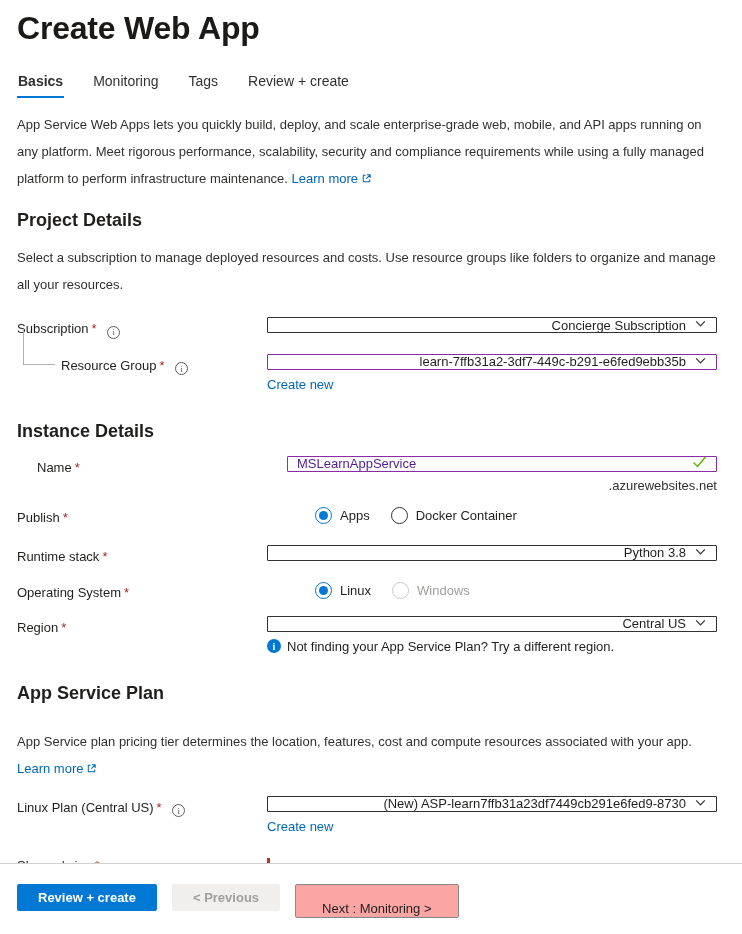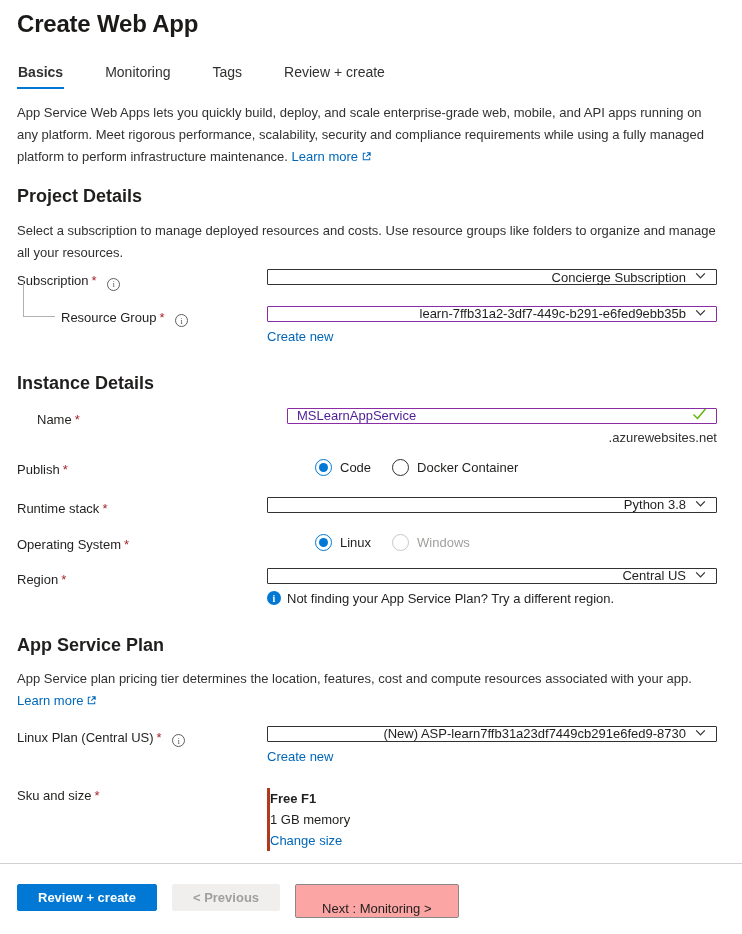--- a/index.html
+++ b/index.html
@@ -3,29 +3,29 @@
 <meta charset="utf-8">
 <style>
   * { box-sizing: border-box; margin: 0; padding: 0; }
   html, body { width: 742px; height: 934px; }
   body {
     font-family: "Liberation Sans", "DejaVu Sans", sans-serif;
     font-size: 13px; color: #201f1e; background: #ffffff;
     position: relative; overflow: hidden;
   }
   .content { padding: 10px 25px 0 17px; }
-  h1.page-title { font-size: 24px; font-weight: 700; color: #1b1a19; letter-spacing: -0.2px; }
-
-  
-  .tabs { display: flex; gap: 40px; margin-top: 22px; }
+  h1.page-title { font-size: 32px; font-weight: 700; color: #1b1a19; letter-spacing: -0.2px; }
+
+  
+  .tabs { display: flex; gap: 28px; margin-top: 22px; }
   .tab { font-size: 14px; color: #323130; padding: 4px 1px 7px; cursor: pointer; border-bottom: 2.5px solid transparent; }
   .tab.active { font-weight: 700; border-bottom-color: #0078d4; }
 
   
-  .intro, .section-desc { margin-top: 13px; line-height: 22px; color: #323130; max-width: 706px; }
+  .intro, .section-desc { margin-top: 13px; line-height: 27px; color: #323130; max-width: 706px; }
   a.link { color: #0067b8; text-decoration: none; cursor: pointer; }
   .ext-icon { display: inline-block; vertical-align: -1px; margin-left: 3px; }
   .section-heading { font-size: 18px; font-weight: 700; color: #201f1e; margin-top: 17px; }
   .section-heading.spaced { margin-top: 29px; }
 
   
   .form-row { display: grid; grid-template-columns: 250px 1fr; margin-top: 17px; align-items: start; }
   .form-row.center { align-items: center; gap: 48px; }
   .field-label { padding-top: 4px; color: #201f1e; }
   .req { color: #a4262c; margin-left: 3px; }
@@ -100,21 +100,21 @@
   <p class="intro"><span>App Service Web Apps lets you quickly build, deploy, and scale enterprise-grade web, mobile, and API apps running on any platform. Meet rigorous performance, scalability, security and compliance requirements while using a fully managed platform to perform infrastructure maintenance.</span>
     <a class="link"><span>Learn more</span><span class="ext-icon"><svg width="11" height="11" viewBox="0 0 12 12">
             <path d="M5 2.5 H2.5 V9.5 H9.5 V7" fill="none" stroke="#0067b8" stroke-width="1.1"></path>
             <path d="M6.5 2 H10 V5.5 M10 2 L5.8 6.2" fill="none" stroke="#0067b8" stroke-width="1.1"></path>
           </svg></span></a>
   </p>
 
   <div class="section-heading">Project Details</div>
   <p class="section-desc">Select a subscription to manage deployed resources and costs. Use resource groups like folders to organize and manage all your resources.</p>
 
-  <div class="form-row" style="margin-top:5px;">
+  <div class="form-row" style="margin-top:19px;">
     <div class="field-label">
       <span>Subscription</span><span class="req">*</span>
       <span class="info-icon">i</span>
     </div>
     <div class="select">
       <span class="select-value">Concierge Subscription</span>
       <span class="chevron"><svg width="13" height="13" viewBox="0 0 12 12">
             <path d="M2 4 L6 8.2 L10 4" fill="none" stroke="#323130" stroke-width="1.1"></path>
           </svg></span>
     </div>
@@ -154,21 +154,21 @@
     </div>
   </div>
 
   <div class="form-row center" style="margin-top:13px;">
     <div class="field-label">
       <span>Publish</span><span class="req">*</span>
     </div>
     <div class="radio-group">
       <div class="radio-opt">
         <span class="radio on"></span>
-        <span class="opt-label">Code</span>
+        <span class="opt-label">Apps</span>
       </div>
       <div class="radio-opt">
         <span class="radio"></span>
         <span class="opt-label">Docker Container</span>
       </div>
     </div>
   </div>
 
   <div class="form-row" style="margin-top:20px;">
     <div class="field-label">
@@ -210,21 +210,21 @@
             </svg></span>
       </div>
       <div class="info-note">
         <span class="info-filled">i</span>
         <span>Not finding your App Service Plan? Try a different region.</span>
       </div>
     </div>
   </div>
 
   <div class="section-heading spaced">App Service Plan</div>
-  <p class="section-desc" style="margin-top:12px;"><span>App Service plan pricing tier determines the location, features, cost and compute resources associated with your app.</span><br>
+  <p class="section-desc" style="margin-top:24px;"><span>App Service plan pricing tier determines the location, features, cost and compute resources associated with your app.</span><br>
     <a class="link"><span>Learn more</span><span class="ext-icon"><svg width="11" height="11" viewBox="0 0 12 12">
             <path d="M5 2.5 H2.5 V9.5 H9.5 V7" fill="none" stroke="#0067b8" stroke-width="1.1"></path>
             <path d="M6.5 2 H10 V5.5 M10 2 L5.8 6.2" fill="none" stroke="#0067b8" stroke-width="1.1"></path>
           </svg></span></a>
   </p>
 
   <div class="form-row" style="margin-top:13px;">
     <div class="field-label">
       <span>Linux Plan (Central US)</span><span class="req">*</span>
       <span class="info-icon">i</span>

